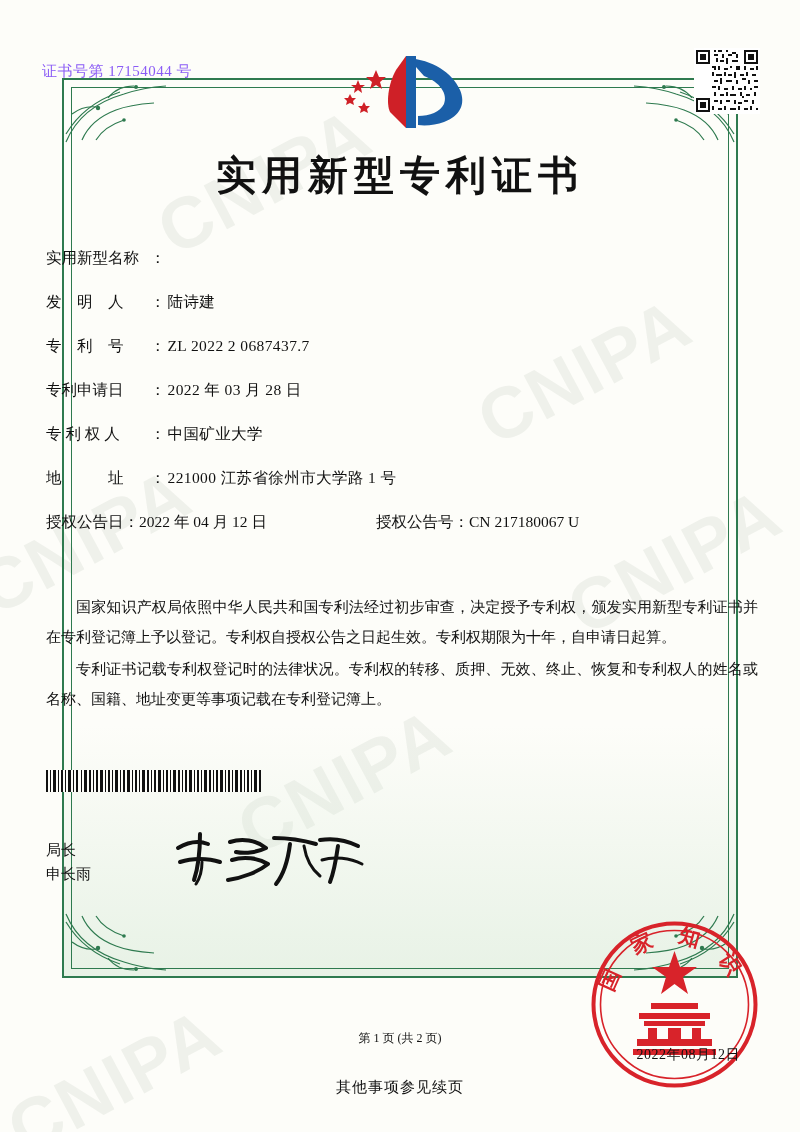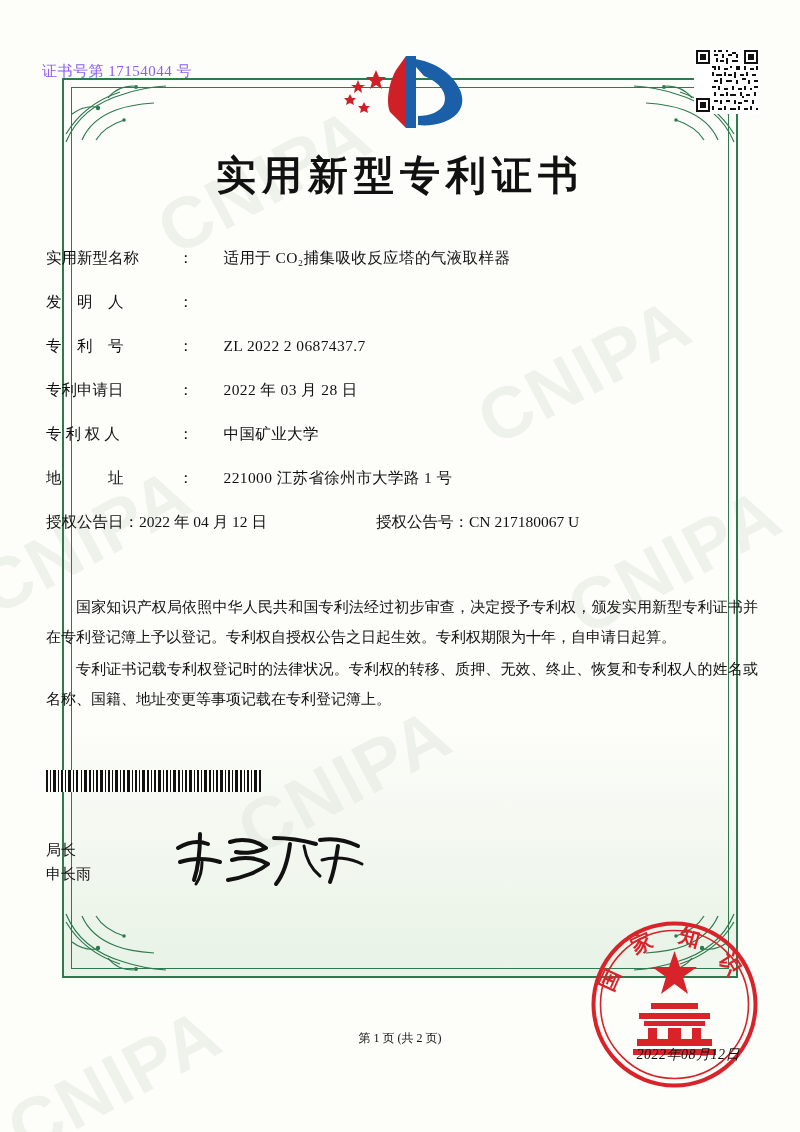--- a/index.html
+++ b/index.html
@@ -112,21 +112,20 @@
     left: 46px;
     right: 42px;
     top: 248px;
     font-size: 15.5px;
     color: #111;
   }
   .row {
     display: flex;
     align-items: baseline;
     margin-bottom: 23px;
-    gap: 28px;
   }
   .f-label {
     width: 104px;
     flex: 0 0 104px;
     white-space: nowrap;
   }
   .f-colon {
     flex: 0 0 10px;
     margin-right: 2px;
   }
@@ -186,21 +185,20 @@
     width: 175px;
     height: 175px;
   }
   #seal-date {
     position: absolute;
     right: 60px;
     bottom: 68px;
     font-size: 14px;
     color: #111;
     letter-spacing: 0.5px;
-    font-style: italic;
   }
 
   
   #page-no {
     position: absolute;
     left: 0;
     right: 0;
     top: 1030px;
     text-align: center;
     font-size: 12px;
@@ -388,25 +386,25 @@
       </g>
     </svg>
   </div>
 
   <div id="title">实用新型专利证书</div>
 
   <div id="fields">
     <div class="row">
       <span class="f-label">实用新型名称</span>
       <span class="f-colon">：</span>
-      <span class="f-value">适用于 CO₂捕集吸收反应塔的气液取样器</span>
     </div>
     <div class="row">
       <span class="f-label">发　明　人</span>
       <span class="f-colon">：</span>
+      <span class="f-value">陆诗建</span>
     </div>
     <div class="row">
       <span class="f-label">专　利　号</span>
       <span class="f-colon">：</span>
       <span class="f-value">ZL 2022 2 0687437.7</span>
     </div>
     <div class="row">
       <span class="f-label">专利申请日</span>
       <span class="f-colon">：</span>
       <span class="f-value">2022 年 03 月 28 日</span>
@@ -550,14 +548,15 @@
         <path id="sealArc" d="M 87.5 87.5 m -62 0 a 62 62 0 1 1 124 0"></path>
       </defs>
       <text font-family="'DejaVu Serif','Liberation Serif',serif" font-size="21" font-weight="bold" fill="#d8232a" letter-spacing="8">
         <textPath href="#sealArc" startOffset="6%">国 家 知 识 产 权 局</textPath>
       </text>
     </svg>
   </div>
   <div id="seal-date">2022年08月12日</div>
 
   <div id="page-no">第 1 页 (共 2 页)</div>
+  <div id="note">其他事项参见续页</div>
 
 </div>
 
 </body></html>

